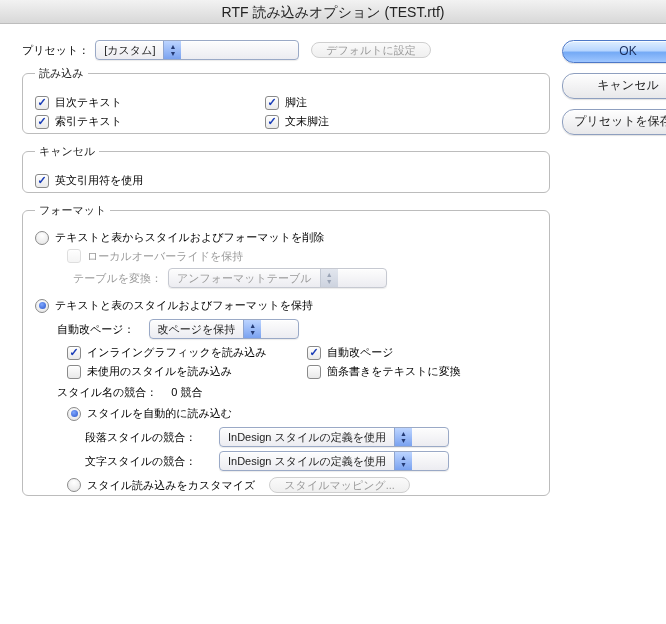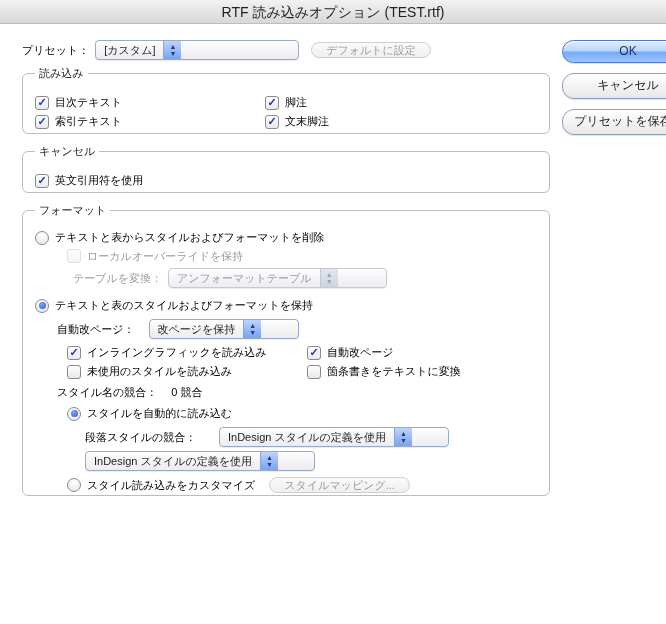--- a/index.html
+++ b/index.html
@@ -261,20 +261,21 @@
         <span class="select" style="width:230px">
           <span class="sel-text">InDesign スタイルの定義を使用</span>
           <span class="sel-arrows">
               <span class="up">▲</span>
               <span class="down">▼</span>
             </span>
         </span>
       </div>
 
       <div class="row" style="margin:2px 0 6px 50px">
+        <span class="lbl-right" style="width:130px;margin-right:4px">文字スタイルの競合：</span>
         <span class="select" style="width:230px">
           <span class="sel-text">InDesign スタイルの定義を使用</span>
           <span class="sel-arrows">
               <span class="up">▲</span>
               <span class="down">▼</span>
             </span>
         </span>
       </div>
 
       <div class="sub radio-label" style="margin-top:2px">

